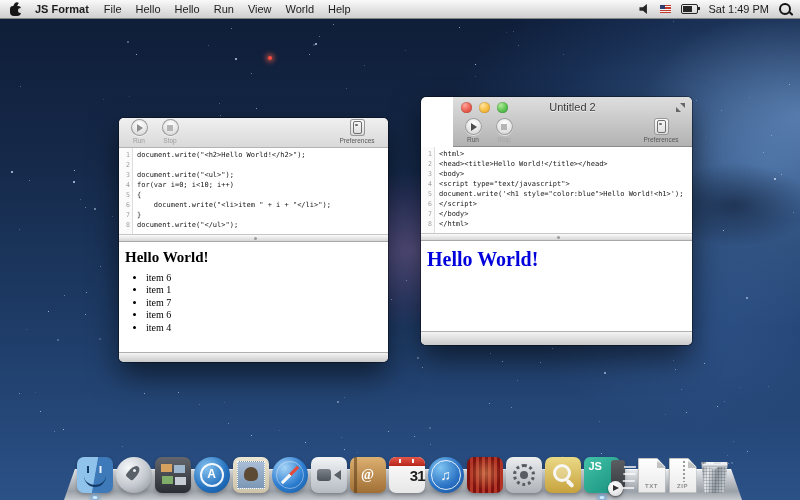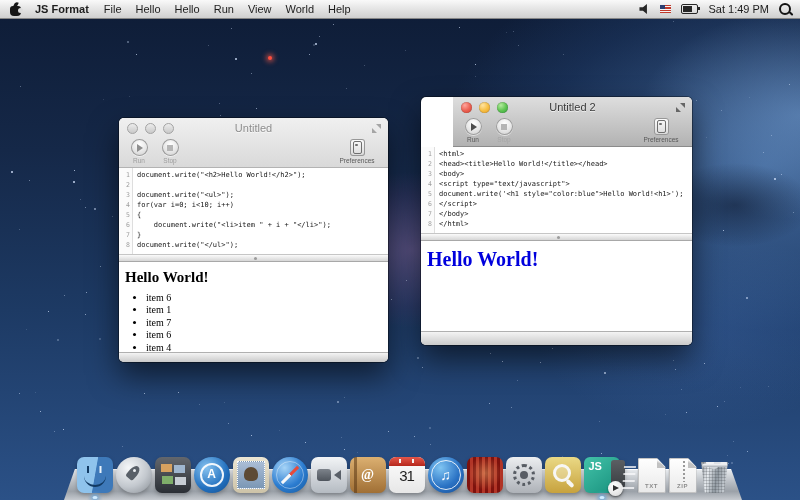--- a/index.html
+++ b/index.html
@@ -158,21 +158,21 @@
   .facetime-icon::after{content:"";position:absolute;right:6px;top:13px;width:0;height:0;border-right:7px solid #5a6068;border-top:5px solid transparent;border-bottom:5px solid transparent;}
 
   .contacts-icon{background:linear-gradient(#dcb071,#a06f35);}
   .contacts-icon::before{content:"";position:absolute;left:4px;top:0;bottom:0;width:3px;background:rgba(90,55,20,.55);}
   .contacts-icon .icon-text{left:0;right:0;top:50%;transform:translateY(-52%);text-align:center;color:#fff;
     font-size:14px;font-weight:bold;font-family:"Liberation Serif",serif;}
 
   .calendar-icon{background:linear-gradient(#fdfdfd,#e7e7e7);}
   .calendar-icon::before{content:"";position:absolute;left:0;right:0;top:0;height:9px;background:linear-gradient(#e4574a,#b5271c);border-radius:7px 7px 0 0;}
   .calendar-icon::after{content:"";position:absolute;top:2px;left:10px;width:2px;height:4px;background:#f3f3f3;box-shadow:13px 0 0 #f3f3f3;}
-  .calendar-icon .icon-text{left:0;right:0;top:10px;text-align:center;color:#1e1e1e;font-size:15px;font-weight:normal;letter-spacing:-1px;}
+  .calendar-icon .icon-text{left:0;right:0;top:10px;text-align:right;color:#1e1e1e;font-size:15px;font-weight:bold;letter-spacing:-1px;}
 
   .itunes-icon{background:radial-gradient(circle at 35% 30%,#7fc4f2,#2a72c4 55%,#1a4f94);border-radius:50%;}
   .itunes-icon::before{content:"";position:absolute;inset:3px;border-radius:50%;border:1.5px solid rgba(255,255,255,.85);}
   .itunes-icon .icon-text{left:0;right:0;top:50%;transform:translateY(-52%);text-align:center;color:#fff;font-size:14px;}
 
   .photo-booth-icon{background:repeating-linear-gradient(90deg,#7e120d 0 3px,#b23527 3px 6px);}
   .photo-booth-icon::before{content:"";position:absolute;inset:0;border-radius:7px;background:radial-gradient(circle at 50% 45%,rgba(255,205,130,.4),transparent 62%);}
 
   .system-preferences-icon{background:linear-gradient(#eceef0,#aeb2b8);}
   .system-preferences-icon::before{content:"";position:absolute;left:7px;top:7px;width:16px;height:16px;border-radius:50%;border:3px dotted #585d64;}
@@ -422,29 +422,20 @@
     <span class="vol-icon"></span>
     <span class="flag-icon"></span>
     <span class="battery-icon"></span>
     <span class="clock">Sat 1:49 PM</span>
     <span class="spotlight-icon"></span>
   </div>
 </div>
 
 <section class="window inactive" id="win-left">
   <div class="win-head">
-    <header class="titlebar">
-      <span class="lights">
-        <i class="tl tl-close"></i>
-        <i class="tl tl-min"></i>
-        <i class="tl tl-zoom"></i>
-      </span>
-      <span class="title">Untitled</span>
-      <span class="fs-resize"></span>
-    </header>
     <div class="toolbar">
       <div class="tb-btn">
         <span class="tb-circle">
             <i class="play-tri"></i>
           </span>
         <label>Run</label>
       </div>
       <div class="tb-btn disabled">
         <span class="tb-circle">
             <i class="stop-sq"></i>

